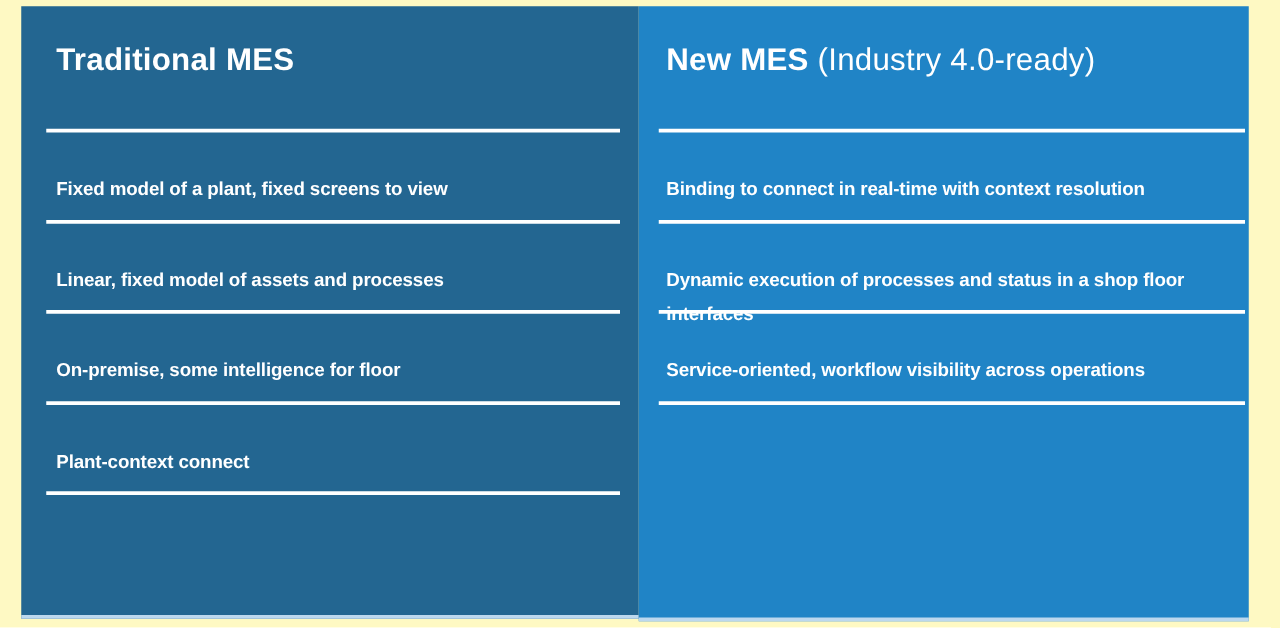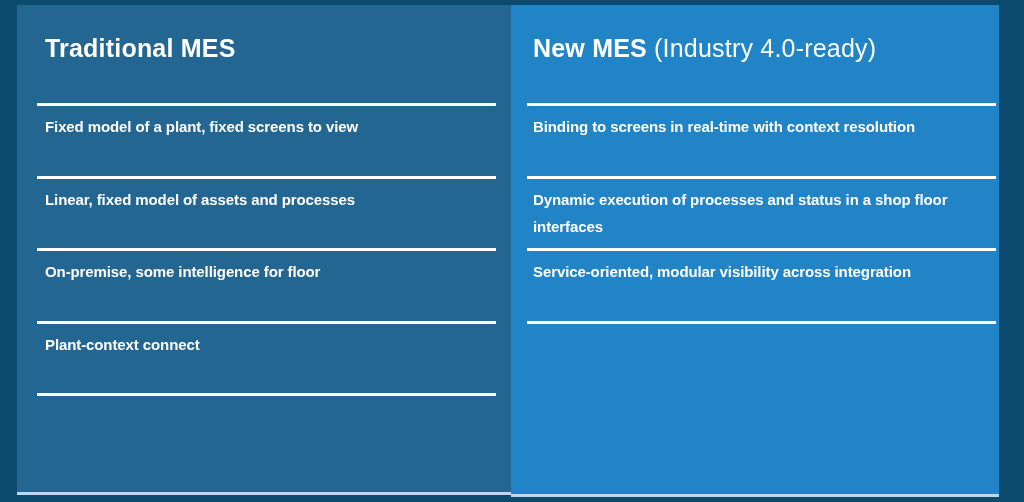--- a/index.html
+++ b/index.html
@@ -1,20 +1,20 @@
 <!DOCTYPE html>
 <html><head>
 <meta charset="utf-8">
 <style>
   html, body { margin: 0; padding: 0; background: #ffffff; }
   .canvas {
     position: relative;
     width: 1024px;
     height: 502px;
-    background: #0c4a6e;
+    background: #fef9c3;
     font-family: "Liberation Sans", sans-serif;
     overflow: hidden;
   }
   .panel {
     position: absolute;
     top: 5px;
     box-sizing: border-box;
     color: #ffffff;
     border-bottom: 3px solid #bcd8ee;
   }
@@ -31,21 +31,21 @@
     letter-spacing: 0.2px;
   }
   .panel-left  .col-header { padding-left: 28px; padding-right: 20px; }
   .panel-right .col-header { padding-left: 22px; padding-right: 20px; }
   .col-header .subtitle { font-weight: 400; }
 
   .row {
     box-sizing: border-box;
     height: 72.6px;
     border-top: 3px solid #ffffff;
-    padding-top: 7px;
+    padding-top: 32px;
     font-size: 15px;
     font-weight: bold;
     line-height: 27px;
     letter-spacing: -0.1px;
   }
   .panel-left  .row { margin: 0 15px 0 20px; padding-left: 8px; padding-right: 30px; }
   .panel-right .row { margin: 0 3px 0 16px;  padding-left: 6px; padding-right: 28px; }
 
   .end-line {
     box-sizing: border-box;
@@ -70,19 +70,19 @@
     <div class="row">Plant-context connect</div>
     <div class="end-line"></div>
   </div>
 
   <div class="panel panel-right" style="background-color: rgb(32, 132, 198);">
     <div class="col-header">
       <span>New MES</span>
       <span> </span>
       <span class="subtitle">(Industry 4.0-ready)</span>
     </div>
-    <div class="row">Binding to screens in real-time with context resolution</div>
+    <div class="row">Binding to connect in real-time with context resolution</div>
     <div class="row">Dynamic execution of processes and status in a shop floor interfaces</div>
-    <div class="row">Service-oriented, modular visibility across integration</div>
+    <div class="row">Service-oriented, workflow visibility across operations</div>
     <div class="end-line"></div>
   </div>
 
 </div>
 
 </body></html>

